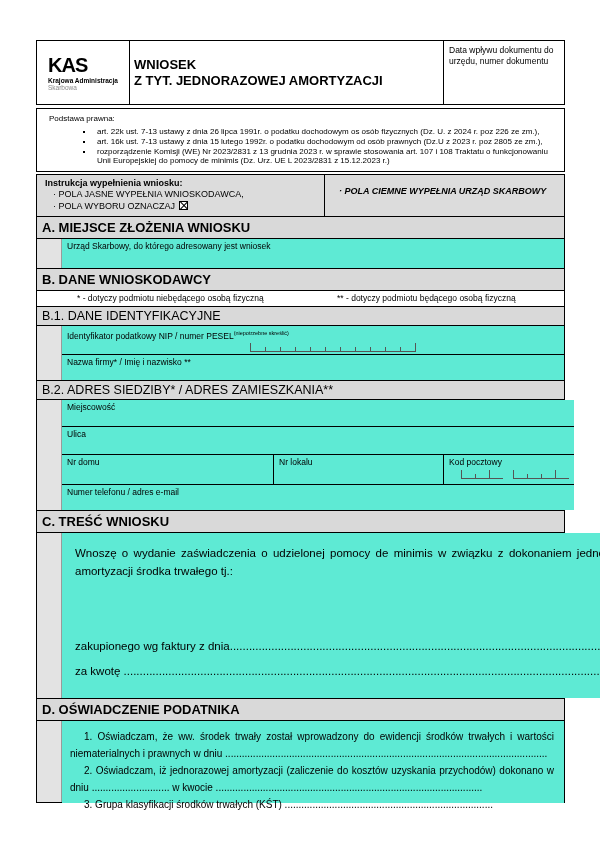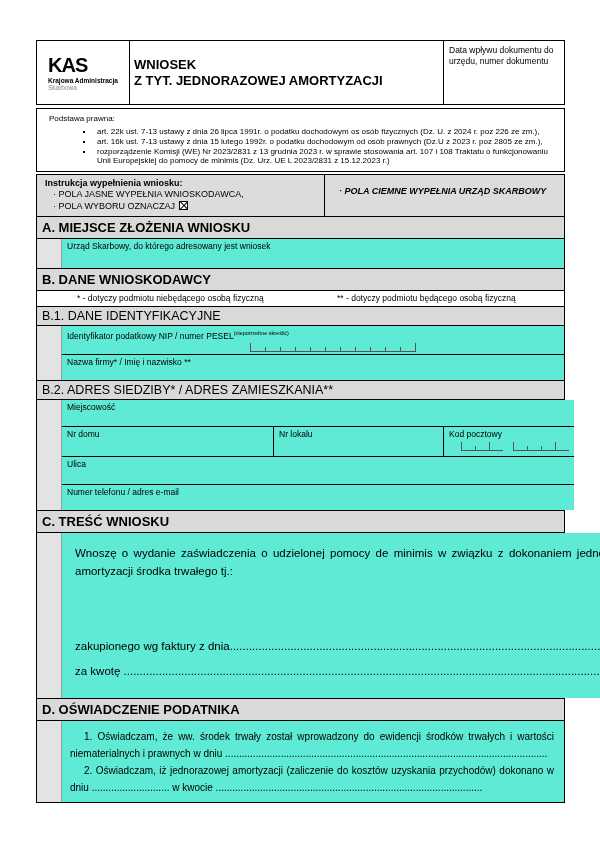--- a/index.html
+++ b/index.html
@@ -158,20 +158,23 @@
       </div>
     </div>
 
     <div class="band sub">B.2. ADRES SIEDZIBY* / ADRES ZAMIESZKANIA**</div>
     <div class="row">
       <div class="graycell"></div>
       <div class="fields">
         <div class="field" style="height:26px">
           <span class="label">Miejscowość</span>
         </div>
+        <div class="field" style="height:28px">
+          <span class="label">Ulica</span>
+        </div>
         <div class="field addr3" style="height:30px;padding:0">
           <div class="col1 field">
             <span class="label">Nr domu</span>
           </div>
           <div class="col2 field">
             <span class="label">Nr lokalu</span>
           </div>
           <div class="col3 field">
             <span class="label">Kod pocztowy</span>
             <div class="postal-combs">
@@ -181,23 +184,20 @@
                   <b class="end"></b>
                 </span>
               <span class="comb small">
                   <b></b>
                   <b></b>
                   <b></b>
                   <b class="end"></b>
                 </span>
             </div>
           </div>
-        </div>
-        <div class="field" style="height:28px">
-          <span class="label">Ulica</span>
         </div>
         <div class="field" style="height:26px">
           <span class="label">Numer telefonu / adres e-mail</span>
         </div>
       </div>
     </div>
 
     <div class="band">C. TREŚĆ WNIOSKU</div>
     <div class="row h-c">
       <div class="graycell"></div>
@@ -213,19 +213,20 @@
     </div>
 
     <div class="band">D. OŚWIADCZENIE PODATNIKA</div>
     <div class="row h-d">
       <div class="graycell"></div>
       <div class="fields">
         <div class="field h-d" style="padding:0">
           <div class="dbody">
               <div class="stmt">1.  Oświadczam, że ww. środek trwały został wprowadzony do ewidencji środków trwałych i wartości niematerialnych i prawnych w dniu ....................................................................................................................</div>
               <div class="stmt">2.  Oświadczam, iż jednorazowej amortyzacji (zaliczenie do kosztów uzyskania przychodów) dokonano w dniu ............................ w kwocie ................................................................................................</div>
+              <div class="stmt">3.   Grupa klasyfikacji środków trwałych (KŚT) ...........................................................................</div>
             </div>
         </div>
       </div>
     </div>
 
   </div>
 </div>
 
 </body></html>

